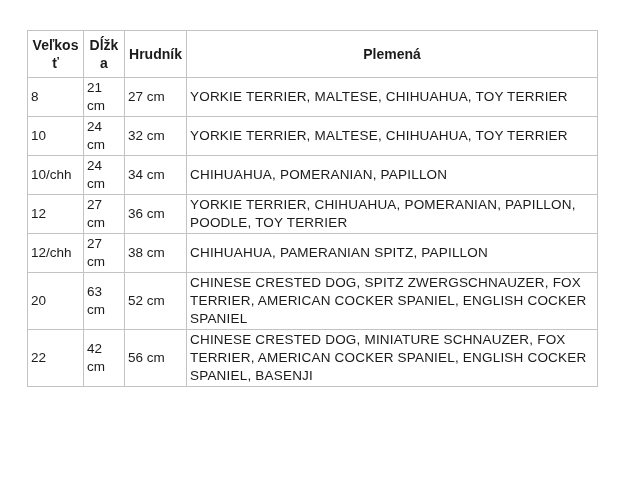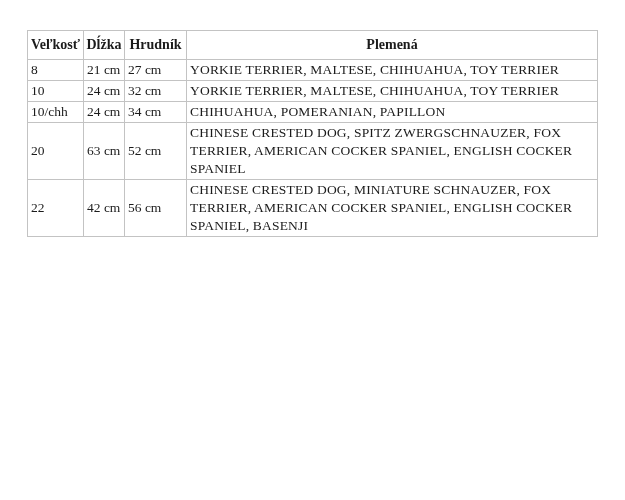--- a/index.html
+++ b/index.html
@@ -6,21 +6,21 @@
     margin: 0;
     padding: 0;
     background: #ffffff;
   }
   .page {
     position: relative;
     width: 625px;
     height: 500px;
     background: #ffffff;
     overflow: hidden;
-    font-family: Liberation Serif, serif;
+    font-family: Liberation Sans, sans-serif;
     color: #1b1b1b;
   }
   table.size-chart {
     position: absolute;
     left: 27px;
     top: 30px;
     width: 570px;
     table-layout: fixed;
     border-collapse: collapse;
     border: 1px solid #a6a6a6;
@@ -78,20 +78,32 @@
         <td class="c-chest">32 cm</td>
         <td class="c-breeds">YORKIE TERRIER, MALTESE, CHIHUAHUA, TOY TERRIER</td>
       </tr>
       <tr>
         <td class="c-size">10/chh</td>
         <td class="c-len">24 cm</td>
         <td class="c-chest">34 cm</td>
         <td class="c-breeds">CHIHUAHUA, POMERANIAN, PAPILLON</td>
       </tr>
       <tr>
+        <td class="c-size">12</td>
+        <td class="c-len">27 cm</td>
+        <td class="c-chest">36 cm</td>
+        <td class="c-breeds">YORKIE TERRIER, CHIHUAHUA, POMERANIAN, PAPILLON, POODLE, TOY TERRIER</td>
+      </tr>
+      <tr>
+        <td class="c-size">12/chh</td>
+        <td class="c-len">27 cm</td>
+        <td class="c-chest">38 cm</td>
+        <td class="c-breeds">CHIHUAHUA, PAMERANIAN SPITZ, PAPILLON</td>
+      </tr>
+      <tr>
         <td class="c-size">20</td>
         <td class="c-len">63 cm</td>
         <td class="c-chest">52 cm</td>
         <td class="c-breeds">CHINESE CRESTED DOG, SPITZ ZWERGSCHNAUZER, FOX TERRIER, AMERICAN COCKER SPANIEL, ENGLISH COCKER SPANIEL</td>
       </tr>
       <tr>
         <td class="c-size">22</td>
         <td class="c-len">42 cm</td>
         <td class="c-chest">56 cm</td>
         <td class="c-breeds">CHINESE CRESTED DOG, MINIATURE SCHNAUZER, FOX TERRIER, AMERICAN COCKER SPANIEL, ENGLISH COCKER SPANIEL, BASENJI</td>

